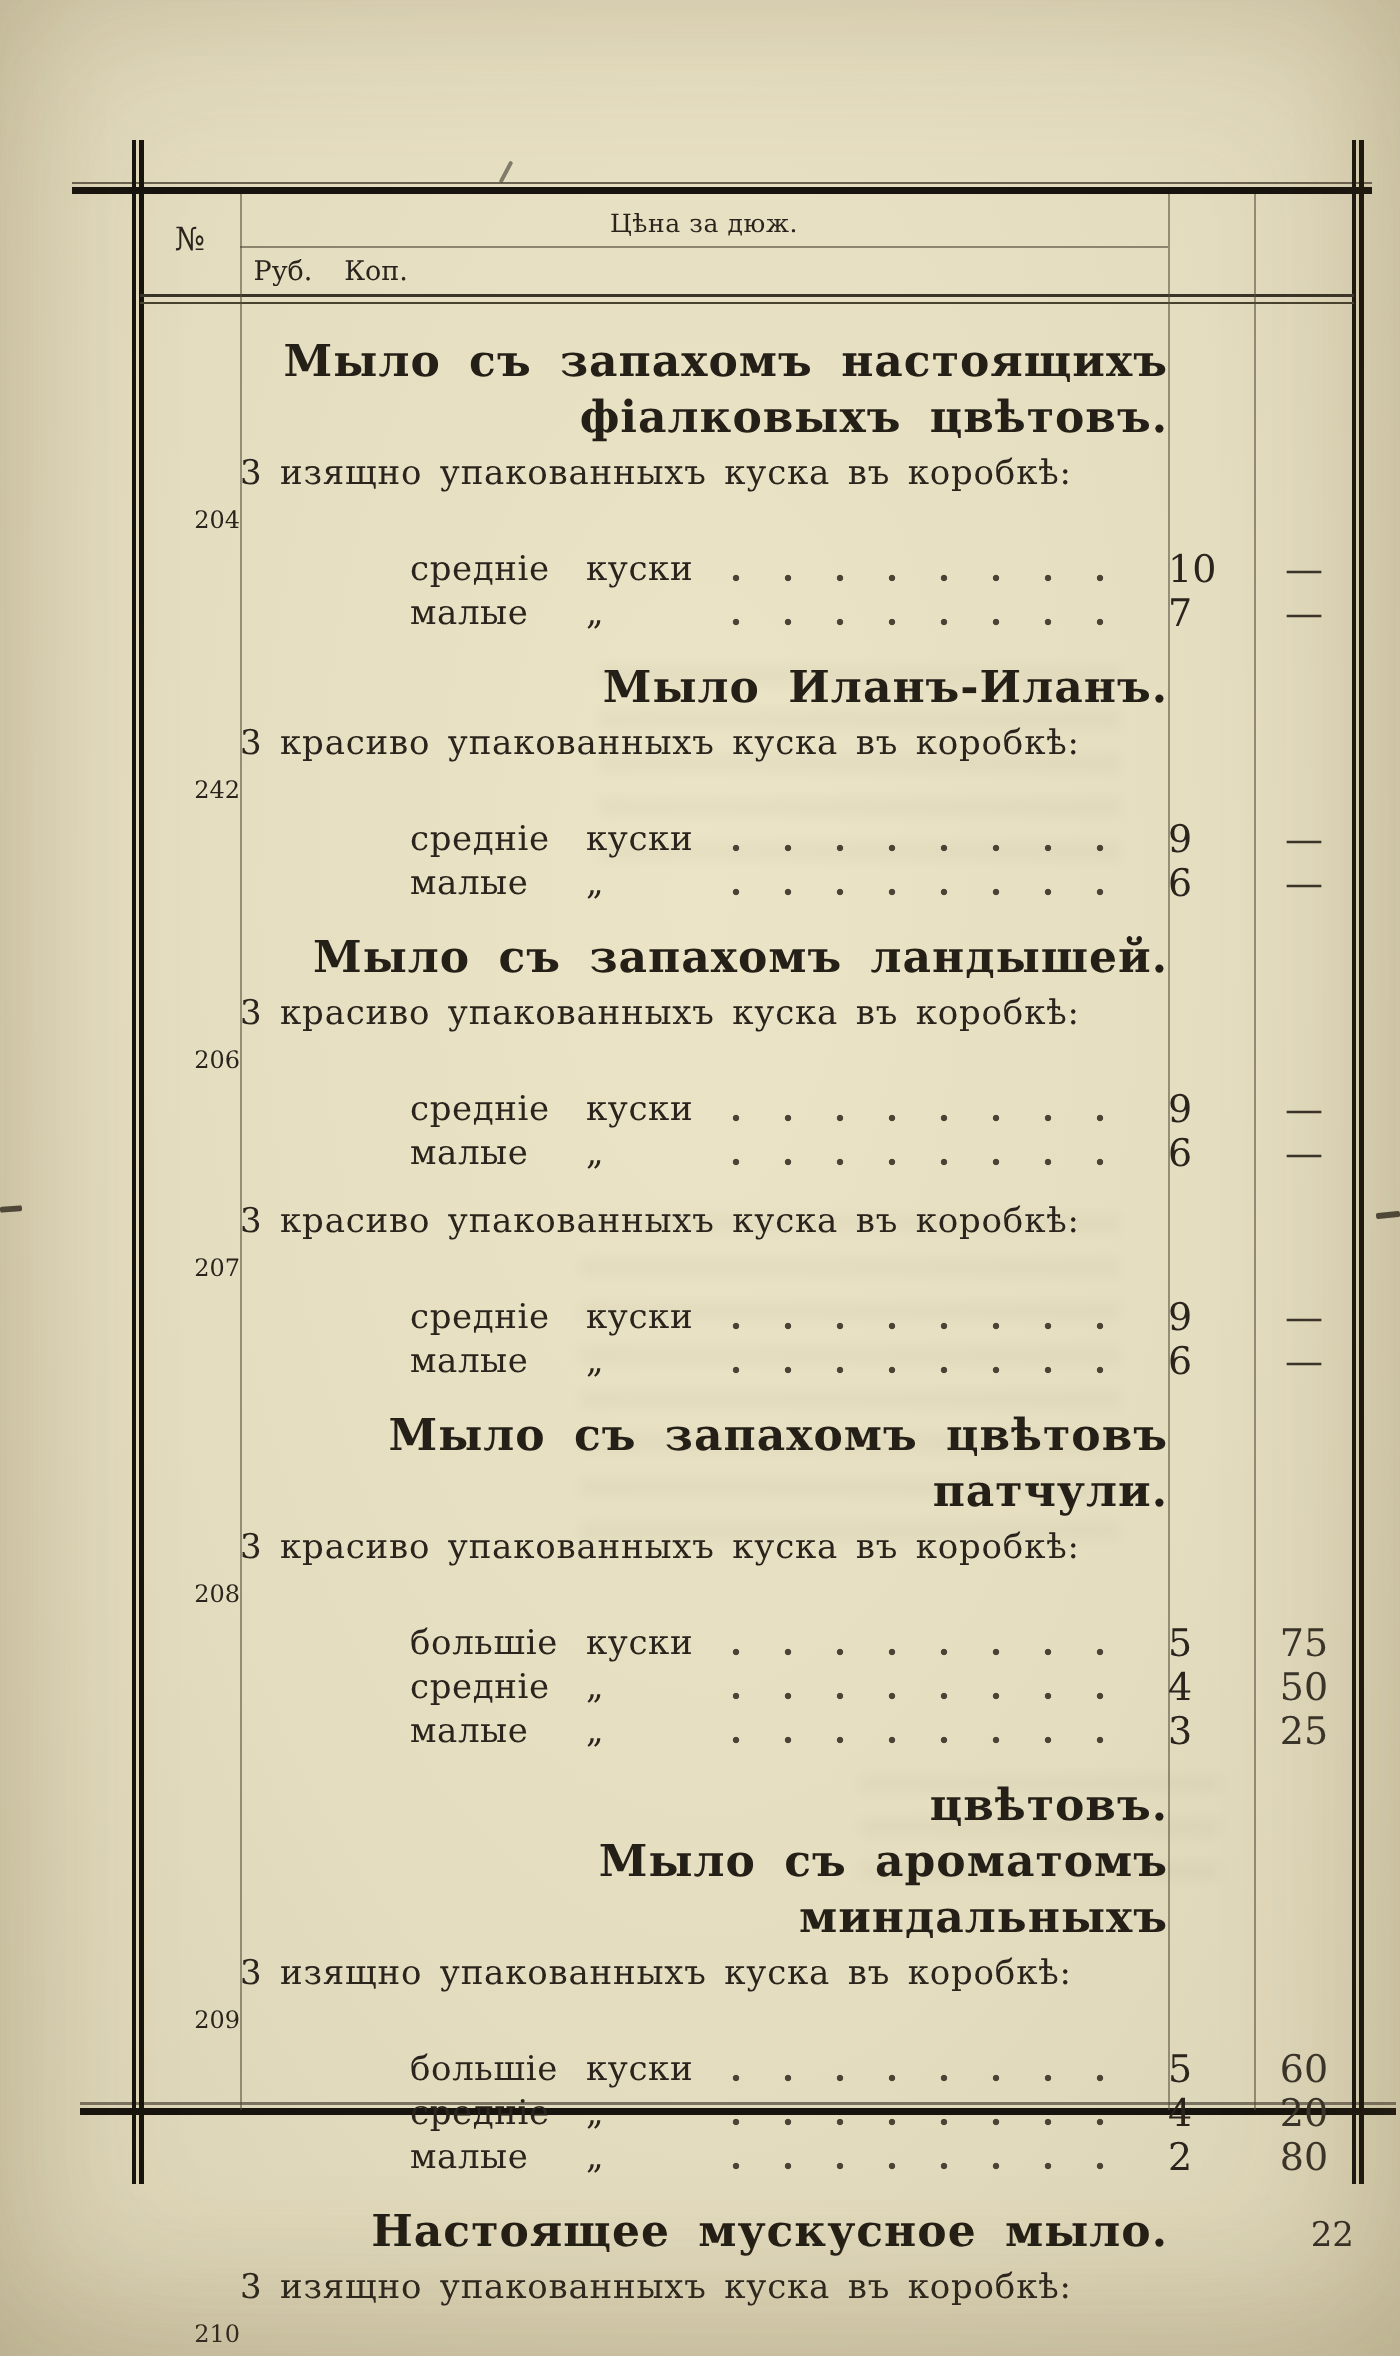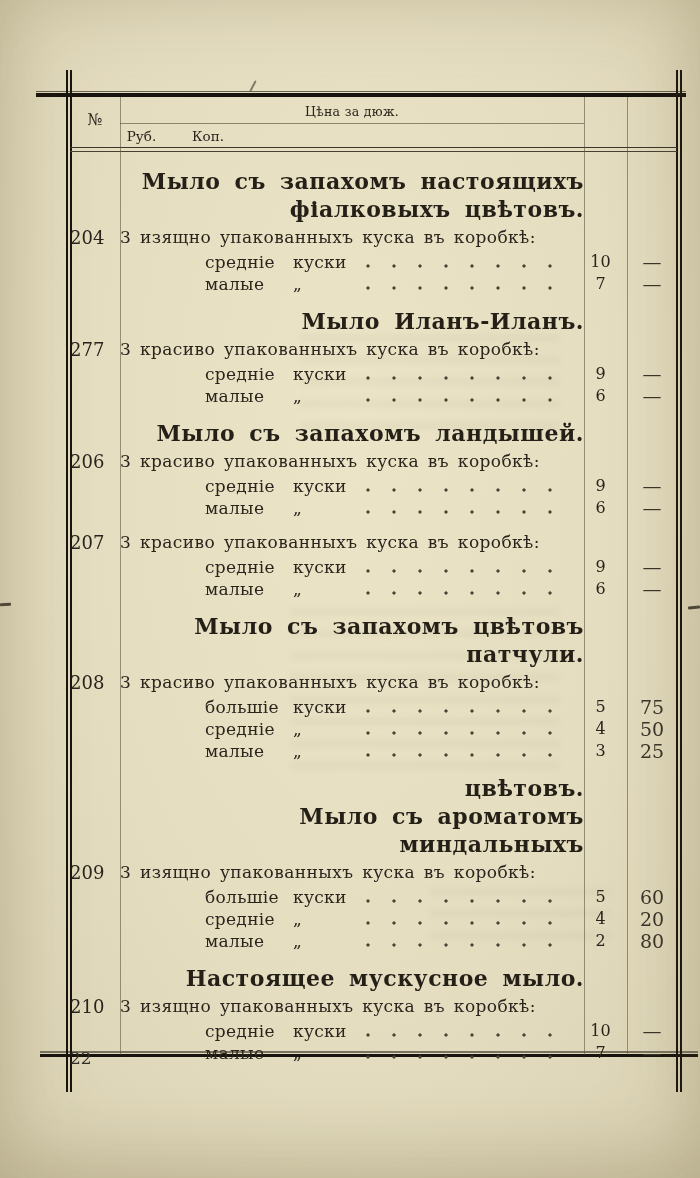--- a/index.html
+++ b/index.html
@@ -36,49 +36,49 @@
   .inner-v{position:absolute;top:0;bottom:0;width:1px;background:rgba(82,74,56,.55);}
   .inner-v.v1{left:50px;}
   .inner-v.v2{left:514px;}
   .inner-v.v3{left:557px;}
   .thead{position:relative;height:50px;display:grid;grid-template-columns:50px 464px 93px;}
   .th-num{display:flex;align-items:center;justify-content:center;font-size:16px;padding-bottom:6px;}
   .th-name{display:flex;align-items:center;justify-content:center;font-size:16px;letter-spacing:2.5px;padding-bottom:6px;}
   .th-price{display:flex;flex-direction:column;}
   .pg-label{font-size:12.5px;text-align:center;padding:7px 0 4px 0;letter-spacing:.3px;white-space:nowrap;}
   .pg-line{height:1px;background:rgba(82,74,56,.6);}
-  .pg-sub{display:grid;grid-template-columns:43px 50px;flex:1;gap:20px;}
+  .pg-sub{display:grid;grid-template-columns:43px 50px;flex:1;}
   .pg-sub span{display:flex;align-items:center;justify-content:center;font-size:13.5px;}
   .head-dline{height:6px;
     background:linear-gradient(to bottom,#3a3429 0 1.3px, rgba(0,0,0,0) 1.3px 3.8px, #49422f 3.8px 5px, rgba(0,0,0,0) 5px);}
   .tbody{position:relative;}
   .grid{display:grid;grid-template-columns:50px 464px 43px 50px;}
   .section{margin-top:12px;}
   .section.first{margin-top:14px;}
   .sec-title{
     margin-left:50px;width:464px;text-align:right;
     font-weight:bold;font-size:22px;line-height:28px;letter-spacing:.5px;word-spacing:6px;
     color:#241f17;margin-bottom:3px;
   }
   .sec-sub{margin-left:50px;width:464px;text-align:center;font-weight:bold;font-size:15px;line-height:22px;color:#2a241d;word-spacing:3px;}
   .t-line{display:block;}
   .intro-row{line-height:23px;margin-bottom:2px;}
-  .cell-num{text-align:left;font-size:18px;}
+  .cell-num{text-align:right;font-size:12px;margin-top:23px;}
   .cell-intro{font-size:17px;letter-spacing:.4px;word-spacing:3px;}
   .size-row{line-height:22px;}
   .name-cell{display:flex;align-items:center;padding-left:85px;font-size:17px;letter-spacing:.3px;}
   .sz{flex:0 0 88px;}
   .tok{flex:0 0 72px;}
   .dots{flex:1;align-self:flex-end;height:14px;margin:0 14px 2px 0;
     background-image:radial-gradient(circle at 3px 9px, #4a4336 1.4px, rgba(0,0,0,0) 1.8px);
     background-size:26px 14px;background-repeat:repeat-x;}
-  .cell-rub{text-align:center;padding-right:10px;font-size:16px;}
+  .cell-rub{text-align:left;padding-right:10px;font-size:19px;}
   .cell-kop{text-align:center;font-size:19px;color:#3a342a;}
   
-  .page-number{position:absolute;left:70px;top:1048px;width:607px;text-align:left;font-size:17px;color:#332d26;}
+  .page-number{position:absolute;left:70px;top:1108px;width:607px;text-align:right;font-size:17px;color:#332d26;}
   .mark{position:absolute;background:#4c463b;border-radius:1px;}
   .mark.m-left{left:0px;top:603px;width:11px;height:3px;transform:rotate(-4deg);}
   .mark.m-right{left:688px;top:606px;width:12px;height:3px;transform:rotate(-6deg);}
   .mark.m-top{left:252px;top:80px;width:2px;height:12px;transform:rotate(28deg);opacity:.65;}
   .ghost{position:absolute;pointer-events:none;filter:blur(2.5px);opacity:.5;
     background:repeating-linear-gradient(0deg, rgba(115,128,98,.10) 0 9px, rgba(0,0,0,0) 9px 22px);}
   .g1{left:300px;top:330px;width:260px;height:100px;}
   .g2{left:290px;top:600px;width:270px;height:170px;}
   .g3{left:430px;top:880px;width:180px;height:60px;}
 </style>
@@ -145,21 +145,21 @@
           <div class="cell-rub">7</div>
           <div class="cell-kop">—</div>
         </div>
       </div>
 
       <div class="section">
         <div class="sec-title">
           <span class="t-line">Мыло Иланъ-Иланъ.</span>
         </div>
         <div class="grid intro-row">
-          <div class="cell-num">277</div>
+          <div class="cell-num">242</div>
           <div class="cell-intro">3 красиво упакованныхъ куска въ коробкѣ:</div>
         </div>
         <div class="grid size-row">
           <div></div>
           <div class="name-cell">
             <span class="sz">средніе</span>
             <span class="tok">куски</span>
             <span class="dots"></span>
           </div>
           <div class="cell-rub">9</div>

